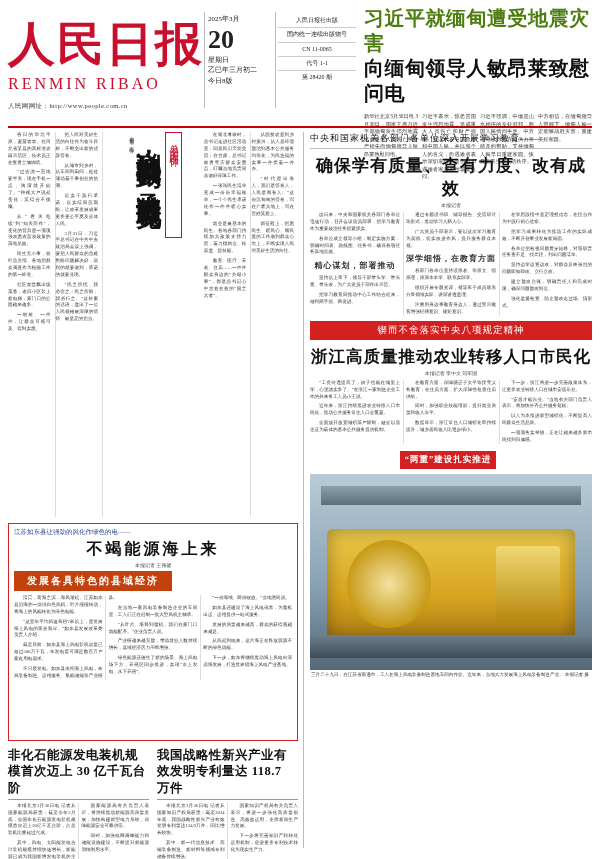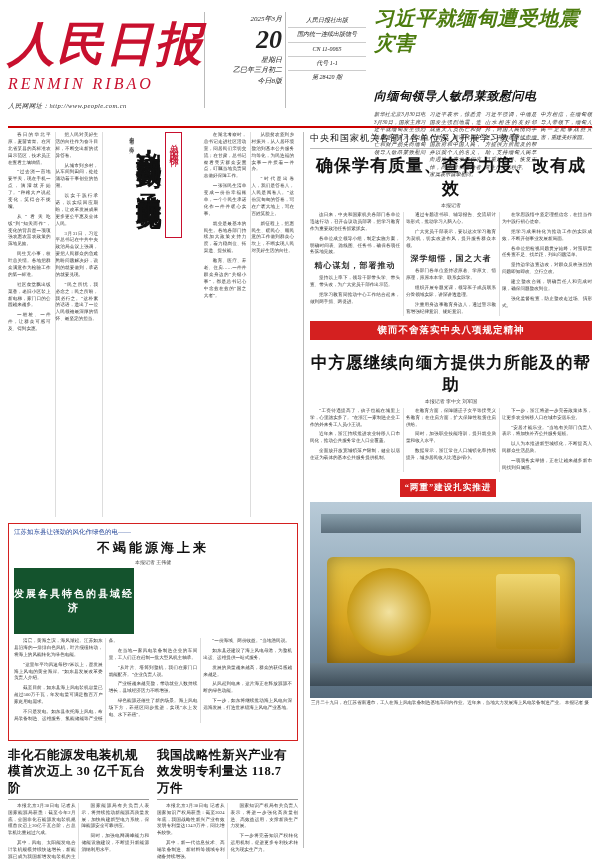--- a/index.html
+++ b/index.html
@@ -1,31 +1,31 @@
 <!DOCTYPE html>
 <html><head>
 <meta charset="utf-8">
 <style>
   html,body{margin:0;padding:0;background:#fff;}
   body{width:600px;height:859px;font-family:"Liberation Serif",serif;color:#111;overflow:hidden;}
   .page{position:relative;width:600px;height:859px;background:#fff;box-sizing:border-box;padding:6px 8px 4px 8px;}
 
   
-  .masthead{display:flex;align-items:flex-start;height:118px;border-bottom:2px solid #c00;padding-bottom:2px;font-style:italic;}
+  .masthead{display:flex;align-items:flex-start;height:118px;border-bottom:2px solid #c00;padding-bottom:2px;}
   .mast-left{width:196px;position:relative;}
   .mast-title{font-family:"DejaVu Serif",serif;font-weight:bold;color:#c8102e;font-size:47px;letter-spacing:2px;line-height:1;margin-top:14px;white-space:nowrap;}
   .mast-pinyin{color:#c8102e;font-family:"Liberation Serif",serif;font-size:16px;letter-spacing:3px;margin-top:8px;}
   .mast-site{font-size:6.5px;color:#333;margin-top:9px;letter-spacing:.4px;}
-  .mast-date{width:82px;border-left:1px solid #bbb;border-right:1px solid #bbb;padding:2px 3px;text-align:right;font-size:7px;line-height:1.5;color:#222;margin-top:6px;height:96px;box-sizing:border-box;}
+  .mast-date{width:72px;border-left:1px solid #bbb;border-right:1px solid #bbb;padding:2px 3px;text-align:left;font-size:7px;line-height:1.5;color:#222;margin-top:6px;height:96px;box-sizing:border-box;}
   .mast-date .big{font-size:26px;font-weight:bold;line-height:1;margin:2px 0 2px 0;}
   .mast-info{width:78px;font-size:6px;line-height:1.55;text-align:center;padding:4px 2px;color:#222;margin-top:6px;}
   .mast-info .line{border-bottom:1px solid #ccc;padding-bottom:2px;margin-bottom:2px;}
   .mast-right{flex:1;padding-left:6px;}
   .head-news1{font-size:20px;font-weight:bold;line-height:1.25;letter-spacing:.5px;color:#4d7c0f;}
-  .head-news2{font-size:12px;font-weight:bold;line-height:1.25;letter-spacing:.5px;color:#111;margin-top:33px;}
+  .head-news2{font-size:20px;font-weight:bold;line-height:1.25;letter-spacing:.5px;color:#111;}
   .head-sub{display:flex;gap:4px;margin-top:7px;font-size:5.2px;line-height:1.45;color:#333;text-align:justify;}
   .head-sub div{flex:1;}
 
   
   .body-grid{display:flex;margin-top:4px;height:716px;}
   .col-left{width:296px;border-right:1px solid #bbb;padding-right:5px;box-sizing:border-box;}
   .col-right{width:288px;padding-left:6px;box-sizing:border-box;}
 
   .tiny{font-size:4.6px;line-height:1.5;color:#333;text-align:justify;}
   .tiny p{margin:0 0 3px 0;text-indent:9px;}
@@ -35,37 +35,37 @@
   .lt-col{width:52px;padding-right:4px;border-right:1px solid #ddd;}
   .lt-col.last{border-right:none;}
   .vtitle-wrap{width:118px;display:flex;justify-content:center;align-items:flex-start;padding:0 2px;}
   .vtitle{writing-mode:vertical-rl;text-orientation:upright;font-size:25px;font-weight:bold;line-height:1.18;letter-spacing:2px;height:355px;color:#111;}
   .vtitle-small{writing-mode:vertical-rl;text-orientation:upright;font-size:9px;color:#c8102e;border:1px solid #c8102e;padding:4px 1px;margin-left:2px;height:96px;letter-spacing:2px;}
   .byline-v{writing-mode:vertical-rl;text-orientation:upright;font-size:5px;color:#444;letter-spacing:1px;margin-left:3px;}
 
   
   .redbox{border:1.6px solid #d42020;margin-top:6px;padding:4px 5px 5px 5px;height:218px;box-sizing:border-box;}
   .redbox-kicker{font-size:6.5px;color:#2a4b9b;margin-bottom:2px;}
-  .redbox-title{font-size:13px;font-weight:bold;letter-spacing:3px;text-align:center;margin:1px 0 2px 0;color:#111;}
+  .redbox-title{font-size:16px;font-weight:bold;letter-spacing:3px;text-align:center;margin:1px 0 2px 0;color:#111;}
   .redbox-byline{font-size:5px;text-align:center;color:#444;margin-bottom:3px;}
-  .redbanner{background:#14532d;color:#fff;font-size:10px;font-weight:bold;text-align:center;letter-spacing:2px;padding:19px 0;width:120px;margin:0 0 4px 0;}
+  .redbanner{background:#c2410c;color:#fff;font-size:10px;font-weight:bold;text-align:center;letter-spacing:2px;padding:3px 0;width:158px;margin:0 0 4px 0;}
   .cols3{column-count:3;column-gap:6px;column-rule:1px solid #ddd;}
   .cols2{column-count:2;column-gap:6px;column-rule:1px solid #ddd;}
 
   
   .lb{display:flex;margin-top:6px;gap:8px;}
   .lb-item{flex:1;}
   .lb-head{font-size:12.5px;font-weight:bold;line-height:1.3;letter-spacing:.5px;color:#111;border-bottom:1px solid #999;padding-bottom:3px;margin-bottom:3px;}
 
   
   .r-kicker{font-size:9px;text-align:left;color:#111;letter-spacing:1px;border-bottom:1px solid #bbb;padding-bottom:3px;}
   .r-head{font-size:17px;font-weight:bold;text-align:center;letter-spacing:1px;margin:5px 0 2px 0;color:#111;}
   .r-byline{font-size:5px;text-align:center;color:#444;margin-bottom:4px;}
   .sub-head{font-size:8px;font-weight:bold;text-align:center;margin:4px 0 3px 0;letter-spacing:1px;}
-  .redbar{background:#d42020;color:#fff;font-size:9.5px;font-weight:bold;text-align:center;letter-spacing:1px;padding:3px 0;margin:5px 0 12px 0;}
+  .redbar{background:#d42020;color:#fff;font-size:9.5px;font-weight:normal;text-align:center;letter-spacing:1px;padding:3px 0;margin:5px 0 6px 0;}
   .r-head2{font-size:16.5px;font-weight:bold;text-align:center;letter-spacing:1px;margin:2px 0 2px 0;color:#111;}
   .redtag{display:inline-block;background:#d42020;color:#fff;font-size:8.5px;font-weight:bold;padding:3px 5px;letter-spacing:1px;}
   .tagrow{text-align:center;margin:4px 6px 2px 0;}
 
   
   .photo{margin-top:5px;height:196px;position:relative;overflow:hidden;background:linear-gradient(180deg,#9fb7c9 0%,#7c98ae 40%,#4e6272 100%);}
   .photo .sky{position:absolute;inset:0;background:linear-gradient(180deg,#b9cbd8,#8aa3b5 55%,#55697a);}
   .mach{position:absolute;left:6%;top:28%;width:88%;height:56%;background:linear-gradient(180deg,#e8c84a,#d9a520 60%,#a87c12);border-radius:6px;box-shadow:inset 0 0 18px rgba(0,0,0,.35);}
   .mach:before{content:"";position:absolute;left:8%;top:10%;width:34%;height:80%;background:radial-gradient(circle at 50% 50%,#f2e2a0,#c79a16 70%,#8e6a0c);border-radius:50%;}
   .mach:after{content:"";position:absolute;right:6%;top:16%;width:26%;height:68%;background:linear-gradient(180deg,#f0d873,#b8890f);border-radius:4px;}
@@ -208,35 +208,35 @@
       <div class="r-byline">本报记者</div>
 
       <div class="cols3 tiny">
         <p>连日来，中央和国家机关各部门各单位迅速行动，召开会议动员部署，把学习教育作为重要政治任务抓紧抓实。</p>
         <p>各单位成立领导小组，制定实施方案，明确时间表、路线图、任务书，确保各项任务落地见效。</p>
         <div class="sub-head">精心谋划，部署推动</div>
         <p>坚持以上率下，领导干部带头学、带头查、带头改，为广大党员干部作出示范。</p>
         <p>把学习教育同推动中心工作结合起来，做到两手抓、两促进。</p>
         <p>通过专题读书班、辅导报告、交流研讨等形式，推动学习入脑入心。</p>
         <p>广大党员干部表示，要以这次学习教育为契机，切实改进作风，提升服务群众本领。</p>
-        <div class="sub-head">深学细悟，国之大者</div>
+        <div class="sub-head">深学细悟，在教育方面</div>
         <p>各部门各单位坚持读原著、学原文、悟原理，原原本本学、联系实际学。</p>
         <p>组织开展专题党课，领导班子成员联系分管领域实际，讲深讲透道理。</p>
         <p>注重用身边事教育身边人，通过警示教育增强纪律意识、规矩意识。</p>
         <p>在学思践悟中坚定理想信念，在担当作为中践行初心使命。</p>
         <p>把学习成果转化为推动工作的实际成效，不断开创事业发展新局面。</p>
         <p>各单位把检视问题贯穿始终，对照职责任务查不足、找差距，列出问题清单。</p>
         <p>坚持边学边查边改，对群众反映强烈的问题即知即改、立行立改。</p>
         <p>建立整改台账，明确责任人和完成时限，确保问题整改到位。</p>
         <p>强化监督检查，防止整改走过场、搞形式。</p>
       </div>
 
       <div class="redbar">锲而不舍落实中央八项规定精神</div>
 
-      <div class="r-head2">中方愿继续向缅方提供力所能及的帮助</div>
+      <div class="r-head2">浙江高质量推动农业转移人口市民化</div>
       <div class="r-byline">本报记者 李中文 刘军国</div>
 
       <div class="cols3 tiny">
         <p>“工资待遇提高了，孩子也能在城里上学，心里踏实多了。”在浙江一家制造企业工作的外来务工人员小王说。</p>
         <p>近年来，浙江持续推进农业转移人口市民化，推动公共服务常住人口全覆盖。</p>
         <p>全面放开放宽城镇落户限制，健全以居住证为载体的基本公共服务提供机制。</p>
         <p>在教育方面，保障随迁子女平等接受义务教育；在住房方面，扩大保障性租赁住房供给。</p>
         <p>同时，加强职业技能培训，提升就业质量和收入水平。</p>
         <p>数据显示，浙江常住人口城镇化率持续提升，城乡居民收入比逐步缩小。</p>
         <p>下一步，浙江将进一步完善政策体系，让更多农业转移人口在城市安居乐业。</p>

